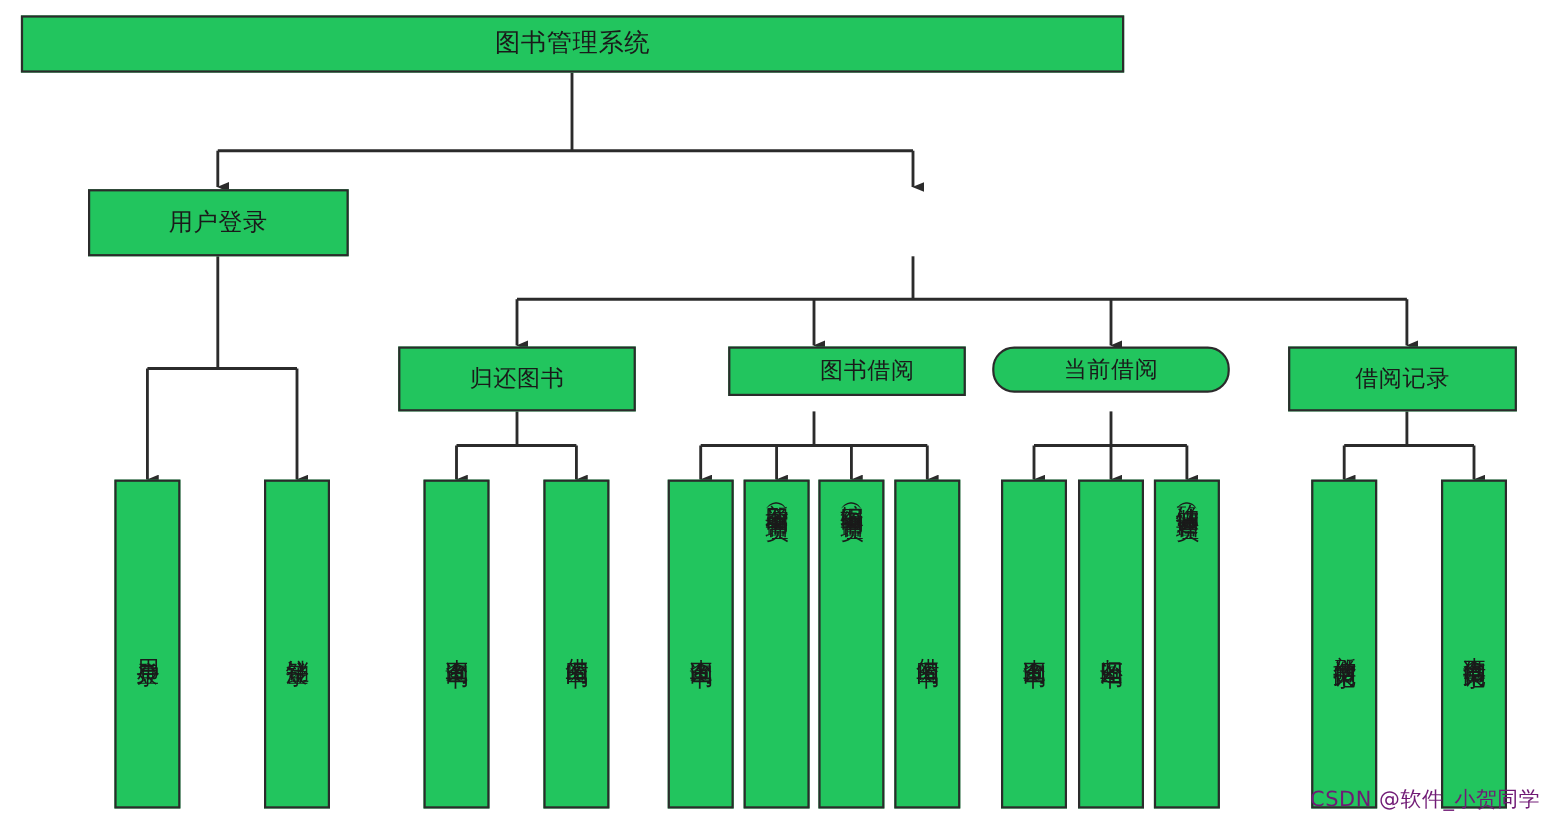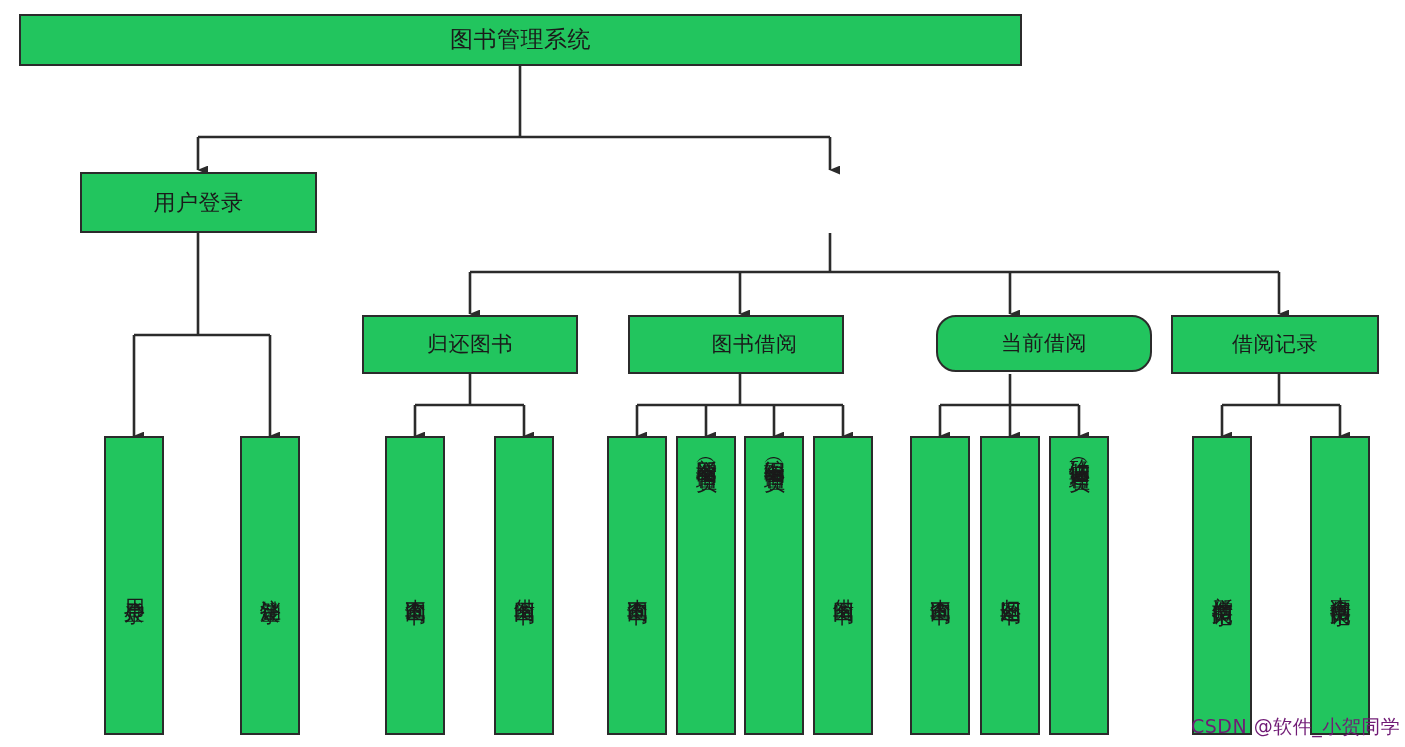--- a/index.html
+++ b/index.html
@@ -141,24 +141,24 @@
     <span class="node-label">图书管理系统</span>
   </div>
 
   <div class="node level2" style="left:80px; top:172px; width:237px; height:61px;">
     <span class="node-label">用户登录</span>
   </div>
 
   <div class="node level3" style="left:362px; top:315px; width:216px; height:59px;">
     <span class="node-label">归还图书</span>
   </div>
-  <div class="node level3" style="left:628px; top:315px; width:216px; height:59px;padding-left:37px;">
+  <div class="node level3" style="left:662px; top:315px; width:216px; height:45px;padding-left:37px;">
     <span class="node-label">图书借阅</span>
   </div>
-  <div class="node level3" style="left:936px; top:315px; width:216px; height:57px;border-radius:20px;">
+  <div class="node level3" style="left:902px; top:315px; width:216px; height:42px;border-radius:20px;">
     <span class="node-label">当前借阅</span>
   </div>
   <div class="node level3" style="left:1171px; top:315px; width:208px; height:59px;">
     <span class="node-label">借阅记录</span>
   </div>
 
   <div class="node leaf center-v" style="left:104px; top:436px; width:60px; height:299px;">
     <span class="node-label">用户登录</span>
   </div>
   <div class="node leaf center-v" style="left:240px; top:436px; width:60px; height:299px;">

